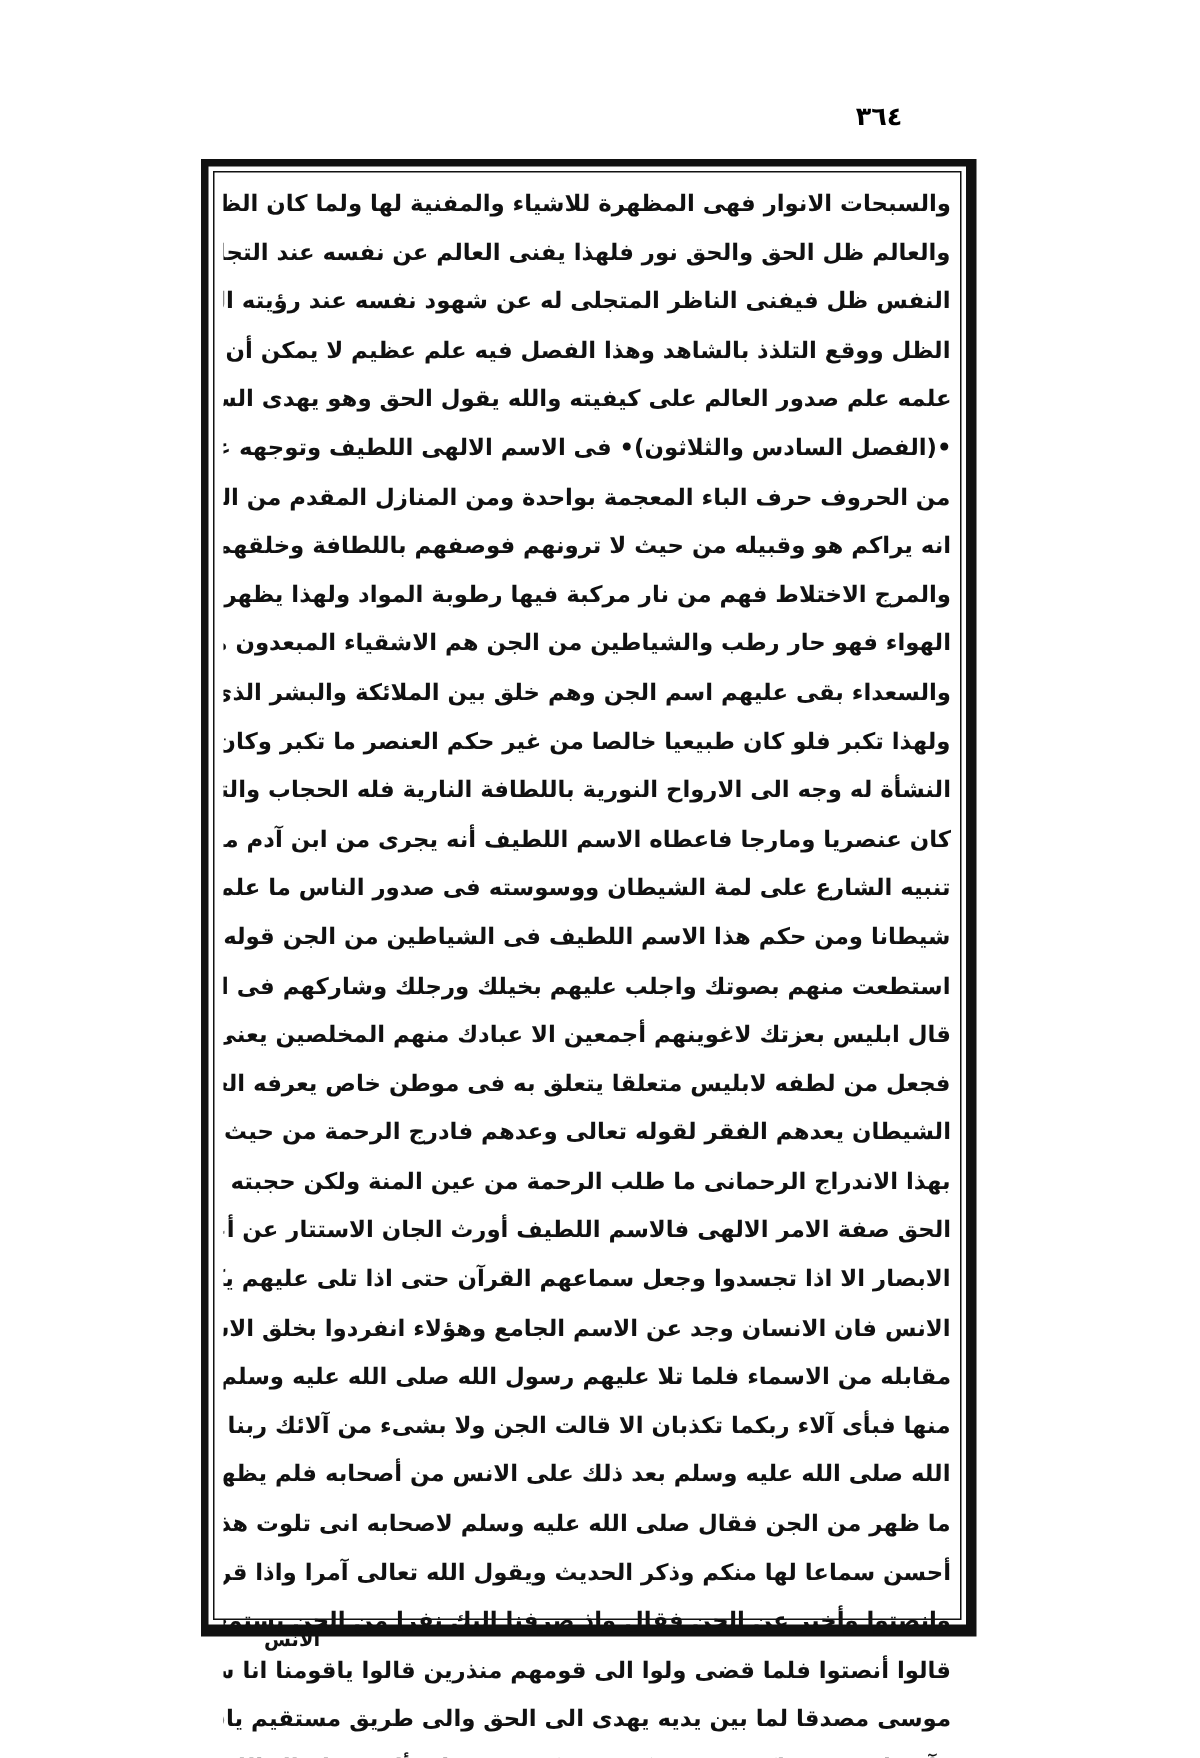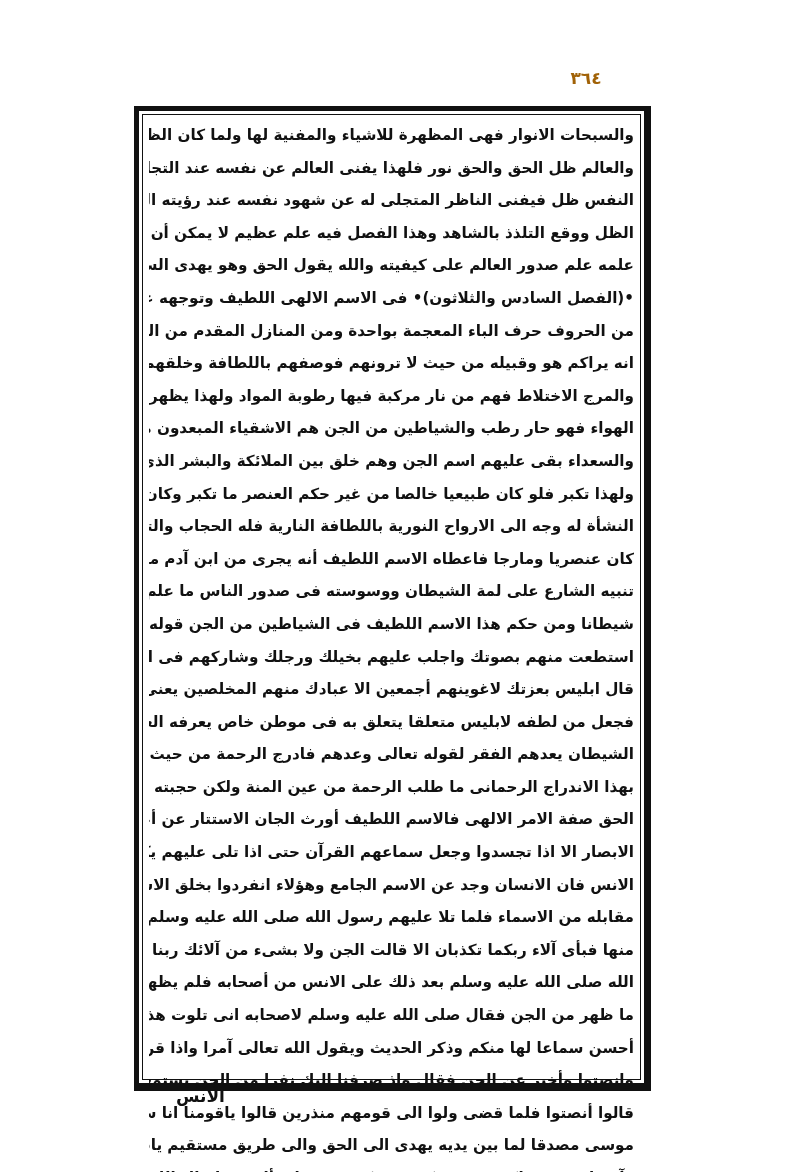--- a/index.html
+++ b/index.html
@@ -17,21 +17,21 @@
   }
   .page-number {
     position: absolute;
     top: 68px;
     left: 556px;
     width: 60px;
     font-size: 17px;
     font-weight: bold;
     direction: rtl;
     text-align: center;
-    color: #a16207;
+    color: #000000;
     font-family: "DejaVu Sans", sans-serif;
   }
   .frame-outer {
     position: absolute;
     top: 106px;
     left: 134px;
     width: 505px;
     height: 972px;
     border-top: 5px solid #111;
     border-left: 5px solid #111;
@@ -68,21 +68,21 @@
     font-family: "DejaVu Sans", sans-serif;
     letter-spacing: -0.2px;
   }
   .line.short {
     text-align-last: right;
   }
   .catchword {
     position: absolute;
     top: 1086px;
     left: 176px;
-    font-size: 17px;
+    font-size: 13px;
     font-weight: bold;
     direction: rtl;
     font-family: "DejaVu Sans", sans-serif;
   }
 </style>
 </head>
 <body>
 
 <div class="page-number">٣٦٤</div>
 

